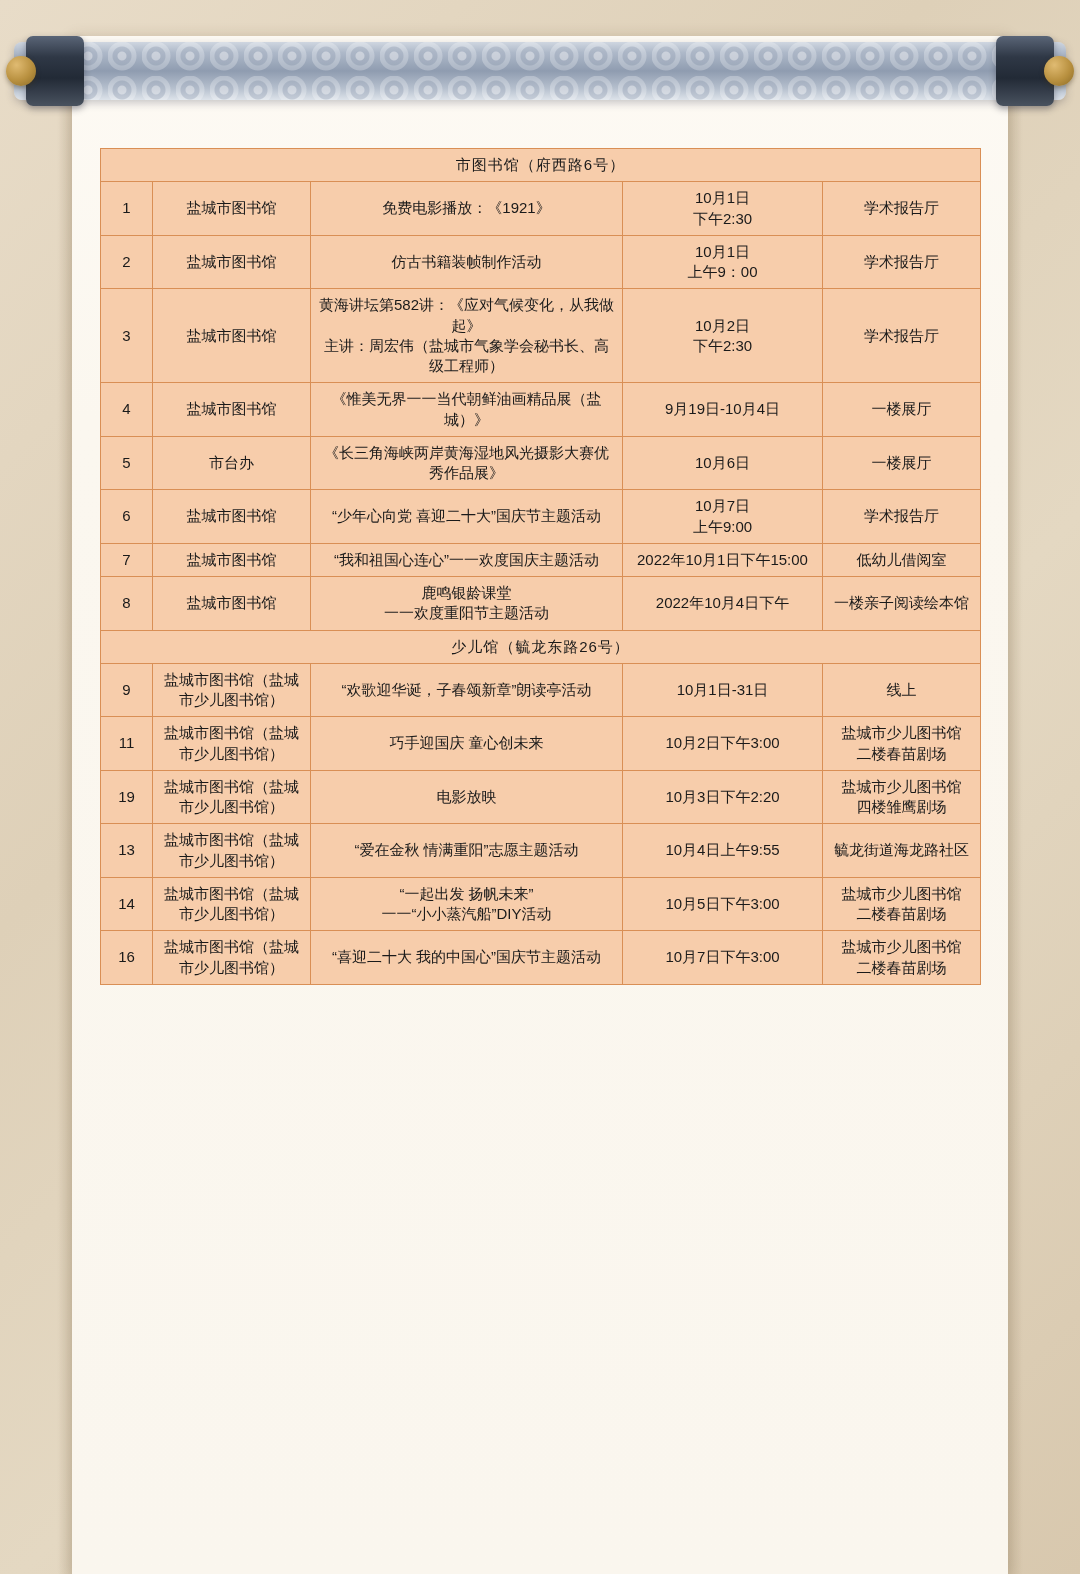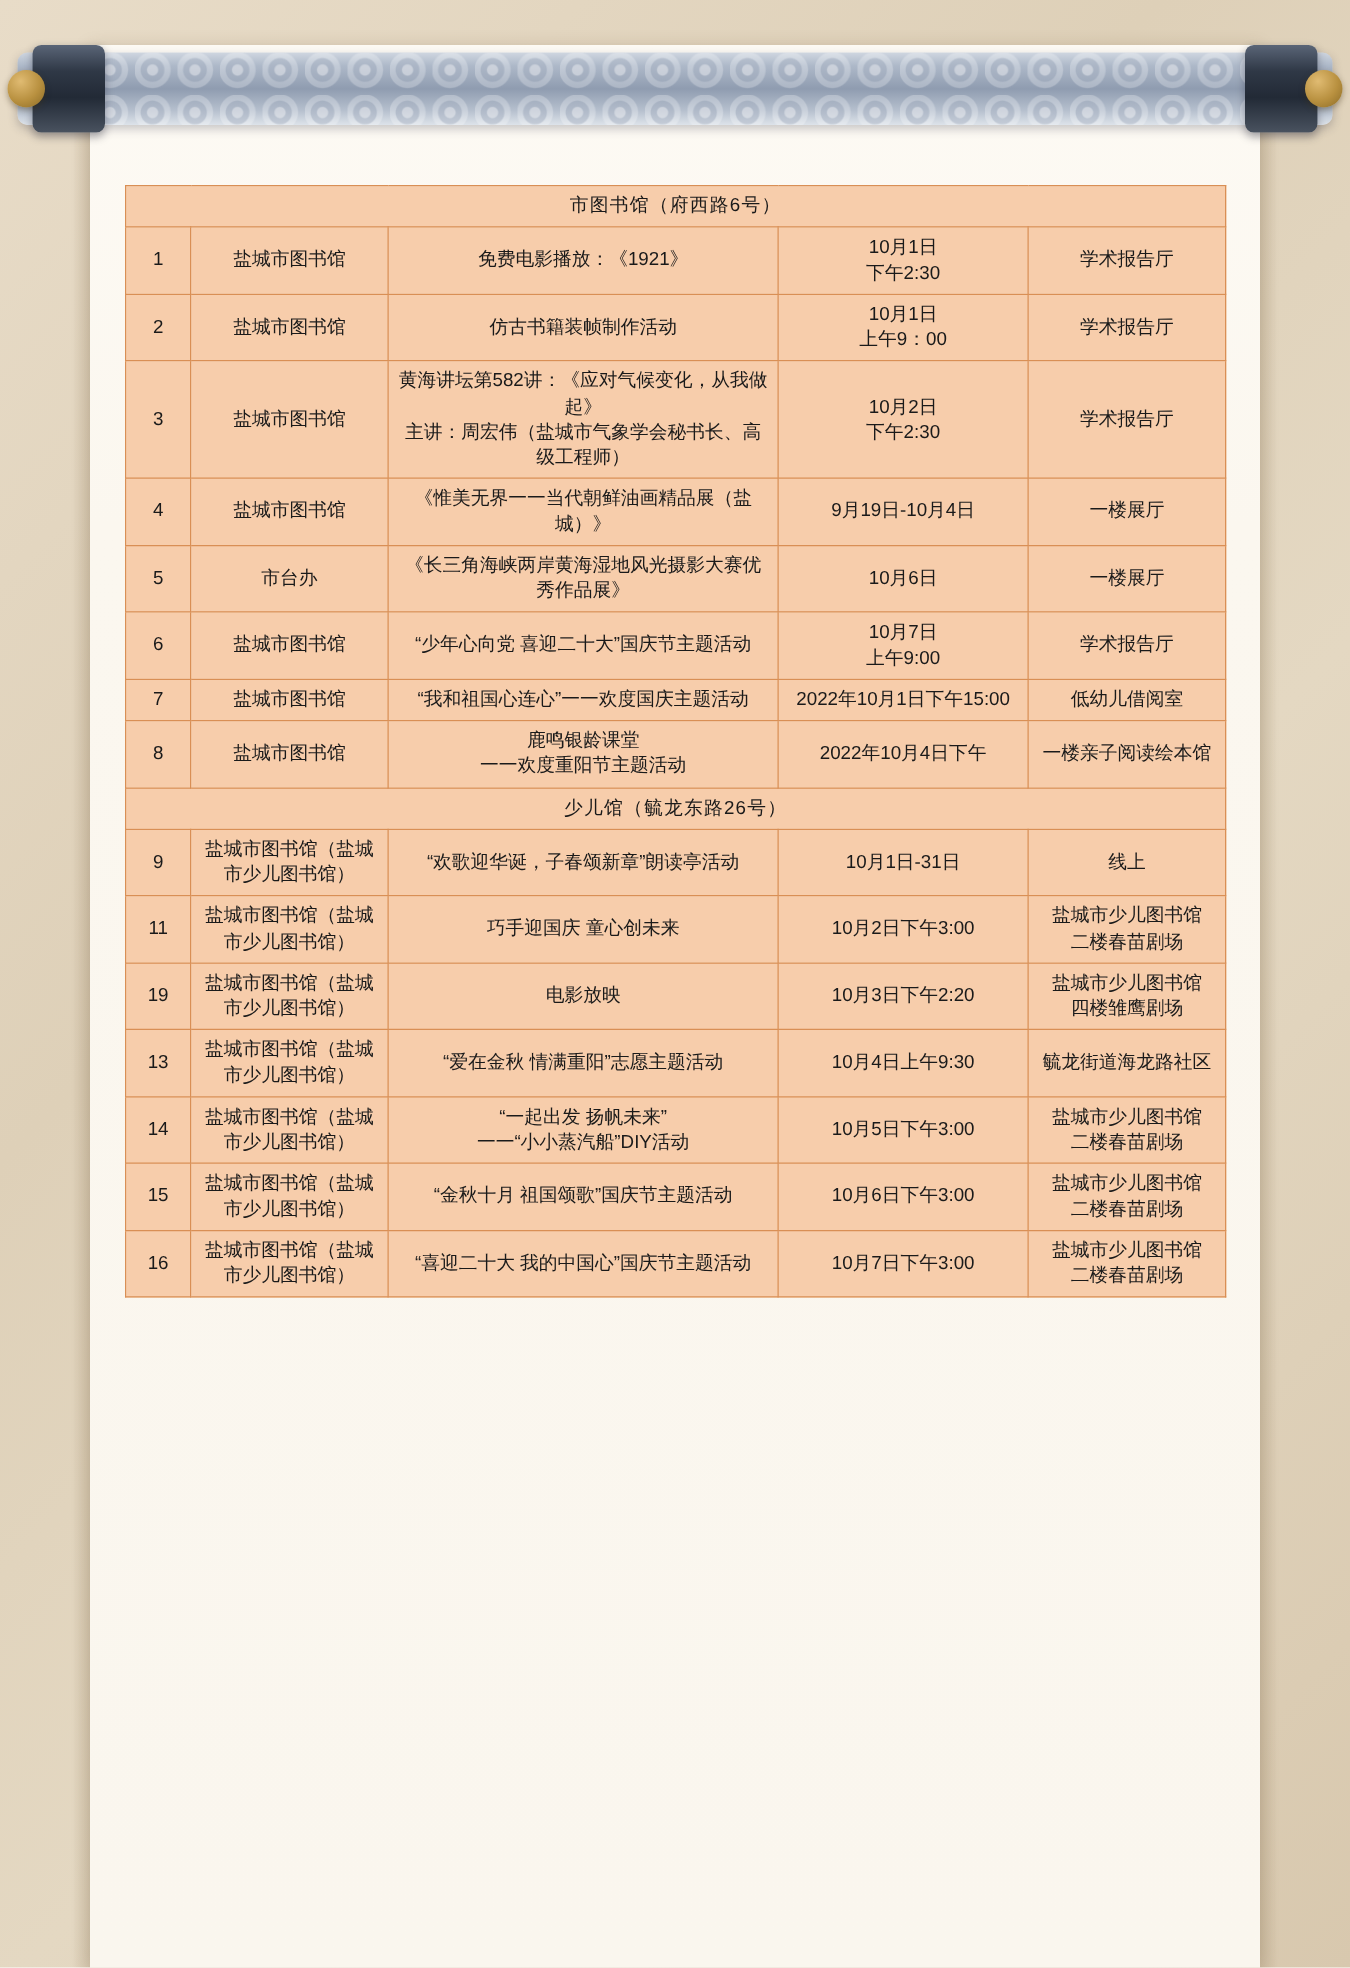--- a/index.html
+++ b/index.html
@@ -362,57 +362,39 @@
             <td class="no">
               <span class="cell-line">13</span>
             </td>
             <td class="org">
               <span class="cell-line">盐城市图书馆（盐城市少儿图书馆）</span>
             </td>
             <td class="name">
               <span class="cell-line">“爱在金秋 情满重阳”志愿主题活动</span>
             </td>
             <td class="time">
-              <span class="cell-line">10月4日上午9:30</span>
+              <span class="cell-line">10月4日上午9:55</span>
             </td>
             <td class="place">
               <span class="cell-line">毓龙街道海龙路社区</span>
             </td>
           </tr>
           <tr>
             <td class="no">
               <span class="cell-line">14</span>
             </td>
             <td class="org">
               <span class="cell-line">盐城市图书馆（盐城市少儿图书馆）</span>
             </td>
             <td class="name">
               <span class="cell-line">“一起出发 扬帆未来”</span>
               <span class="cell-line">一一“小小蒸汽船”DIY活动</span>
             </td>
             <td class="time">
               <span class="cell-line">10月5日下午3:00</span>
-            </td>
-            <td class="place">
-              <span class="cell-line">盐城市少儿图书馆</span>
-              <span class="cell-line">二楼春苗剧场</span>
-            </td>
-          </tr>
-          <tr>
-            <td class="no">
-              <span class="cell-line">15</span>
-            </td>
-            <td class="org">
-              <span class="cell-line">盐城市图书馆（盐城市少儿图书馆）</span>
-            </td>
-            <td class="name">
-              <span class="cell-line">“金秋十月 祖国颂歌”国庆节主题活动</span>
-            </td>
-            <td class="time">
-              <span class="cell-line">10月6日下午3:00</span>
             </td>
             <td class="place">
               <span class="cell-line">盐城市少儿图书馆</span>
               <span class="cell-line">二楼春苗剧场</span>
             </td>
           </tr>
           <tr>
             <td class="no">
               <span class="cell-line">16</span>
             </td>

